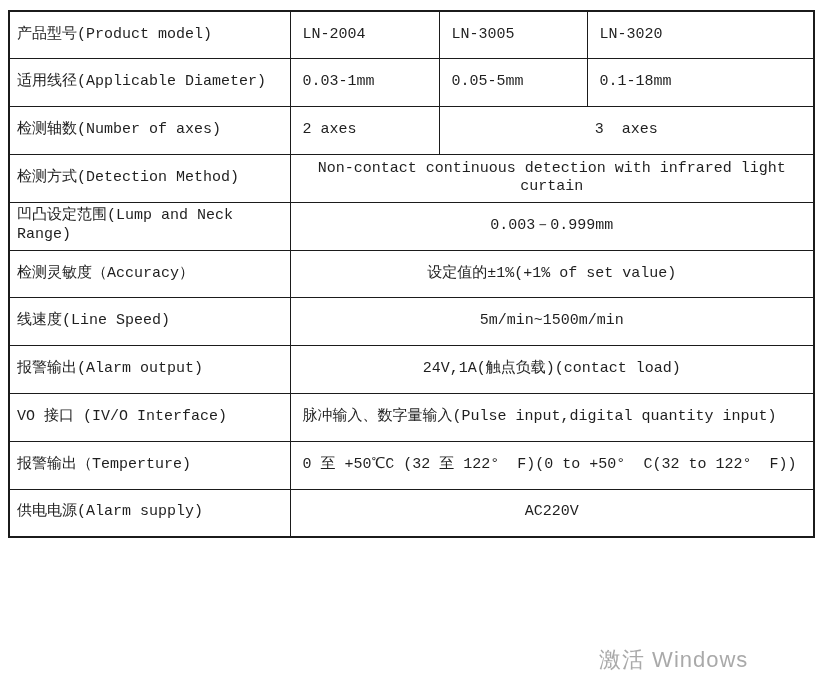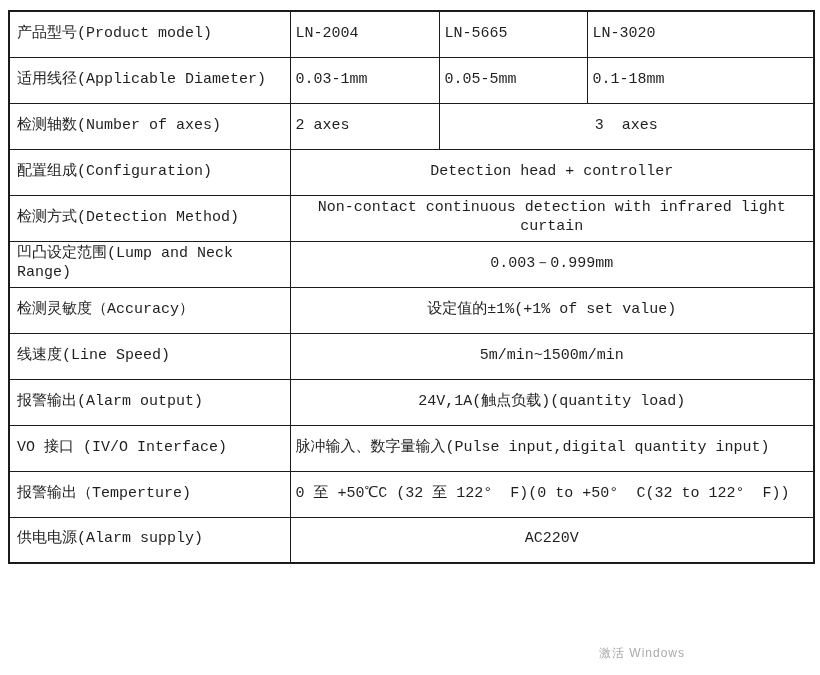--- a/index.html
+++ b/index.html
@@ -12,21 +12,21 @@
     overflow: hidden;
     font-family: "Liberation Mono", "DejaVu Sans Mono", monospace;
     color: #1f1f1f;
   }
   .watermark {
     position: absolute;
     left: 599px;
     top: 645px;
     z-index: 1;
     font-family: "Liberation Sans", "DejaVu Sans", sans-serif;
-    font-size: 12px;
+    font-size: 22px;
     letter-spacing: 1px;
     color: rgba(140, 140, 140, 0.75);
     white-space: nowrap;
   }
   table.spec {
     position: absolute;
     left: 8px;
     top: 10px;
     z-index: 2;
     width: 805px;
@@ -39,21 +39,21 @@
     border: 1px solid #1b1b1b;
     font-size: 15px;
     line-height: 1.25;
     vertical-align: middle;
     background: transparent;
     white-space: pre-wrap;
     overflow: hidden;
   }
   table.spec { border: 2px solid #1b1b1b; }
   td.label { padding-left: 7px; text-align: left; }
-  td.val-left { padding-left: 5px; text-align: left; }
+  td.val-left { padding-left: 12px; text-align: left; }
   td.val-center { text-align: center; margin-left: 24px; }
   td.v-top { vertical-align: top; padding-top: 5px; }
   tr { height: 46px; }
 </style>
 </head>
 <body>
 
 <div class="page">
 
   <div class="watermark">激活 Windows</div>
@@ -63,41 +63,37 @@
       <col style="width:281px">
         <col style="width:149px">
         <col style="width:148px">
         <col style="width:227px">
     </colgroup>
 
     <tbody>
         <tr>
       <td class="label">产品型号(Product model)</td>
       <td class="val-left">LN-2004</td>
-      <td class="val-left">LN-5665</td>
+      <td class="val-left">LN-3005</td>
       <td class="val-left">LN-3020</td>
     </tr>
 
     <tr>
       <td class="label">适用线径(Applicable Diameter)</td>
       <td class="val-left">0.03-1mm</td>
       <td class="val-left">0.05-5mm</td>
       <td class="val-left">0.1-18mm</td>
     </tr>
 
     <tr>
       <td class="label">检测轴数(Number of axes)</td>
       <td class="val-left">2 axes</td>
       <td class="val-center" colspan="2">3  axes</td>
     </tr>
 
-    <tr>
-      <td class="label">配置组成(Configuration)</td>
-      <td class="val-center" colspan="3">Detection head + controller</td>
-    </tr>
 
     <tr>
       <td class="label">检测方式(Detection Method)</td>
       <td class="val-center" colspan="3">Non-contact continuous detection with infrared light curtain</td>
     </tr>
 
     <tr>
       <td class="label">凹凸设定范围(Lump and Neck Range)</td>
       <td class="val-center" colspan="3">0.003－0.999mm</td>
     </tr>
@@ -107,21 +103,21 @@
       <td class="val-center" colspan="3">设定值的±1%(+1% of set value)</td>
     </tr>
 
     <tr>
       <td class="label">线速度(Line Speed)</td>
       <td class="val-center" colspan="3">5m/min~1500m/min</td>
     </tr>
 
     <tr>
       <td class="label">报警输出(Alarm output)</td>
-      <td class="val-center" colspan="3">24V,1A(触点负载)(quantity load)</td>
+      <td class="val-center" colspan="3">24V,1A(触点负载)(contact load)</td>
     </tr>
 
     <tr>
       <td class="label">VO 接口 (IV/O Interface)</td>
       <td class="val-left" colspan="3">脉冲输入、数字量输入(Pulse input,digital quantity input)</td>
     </tr>
 
     <tr>
       <td class="label">报警输出（Temperture)</td>
       <td class="val-left" colspan="3">0 至 +50℃C (32 至 122°  F)(0 to +50°  C(32 to 122°  F))</td>

